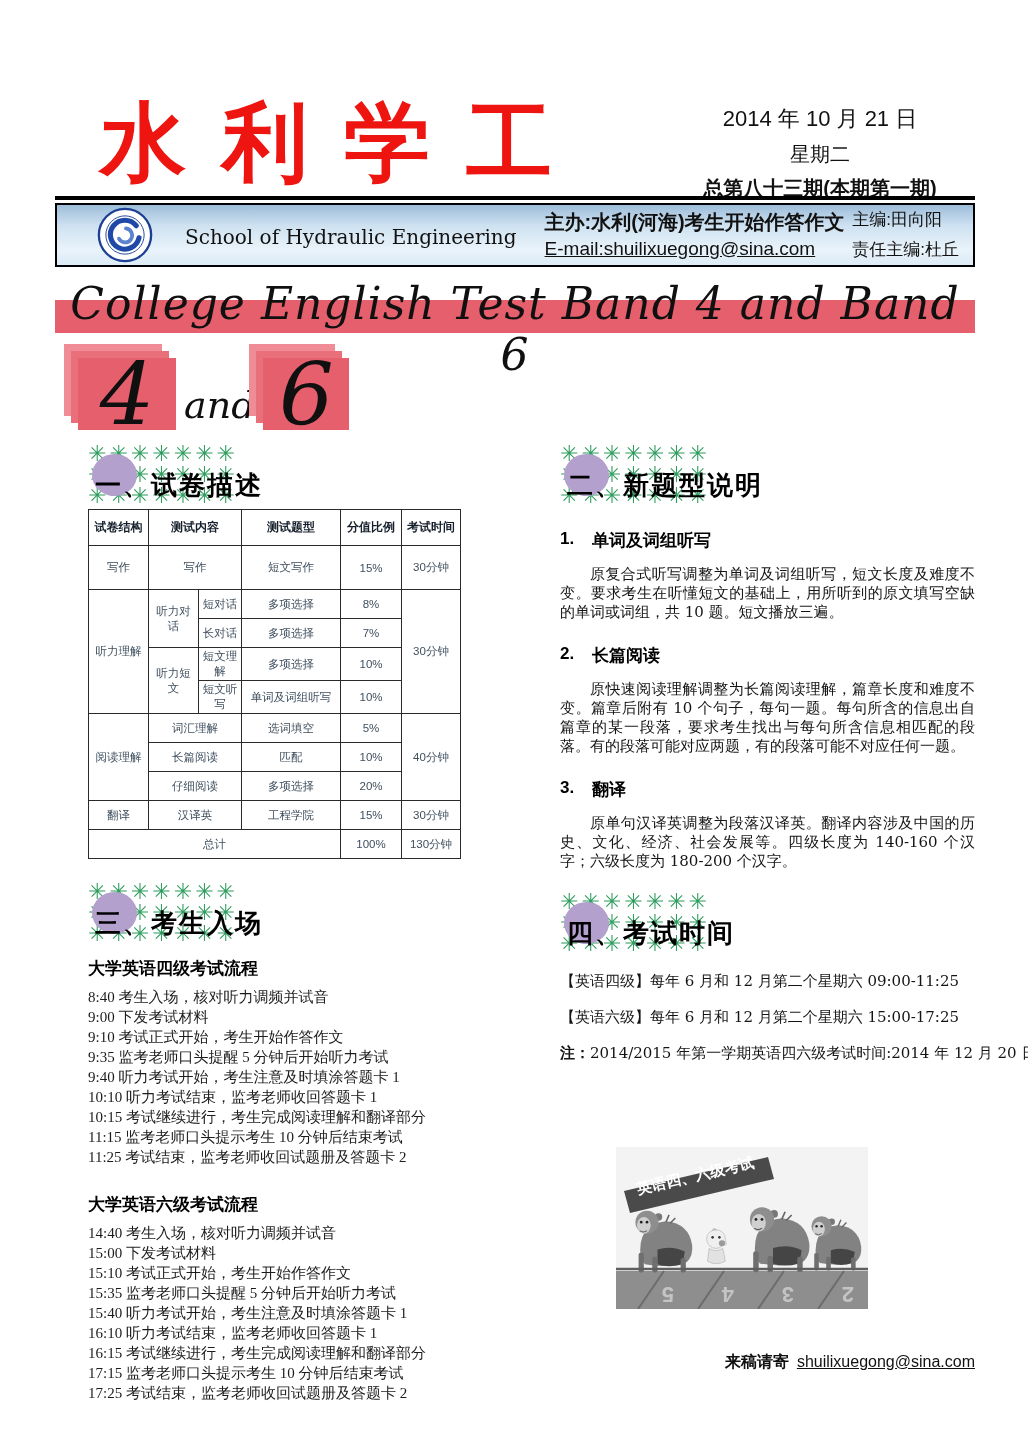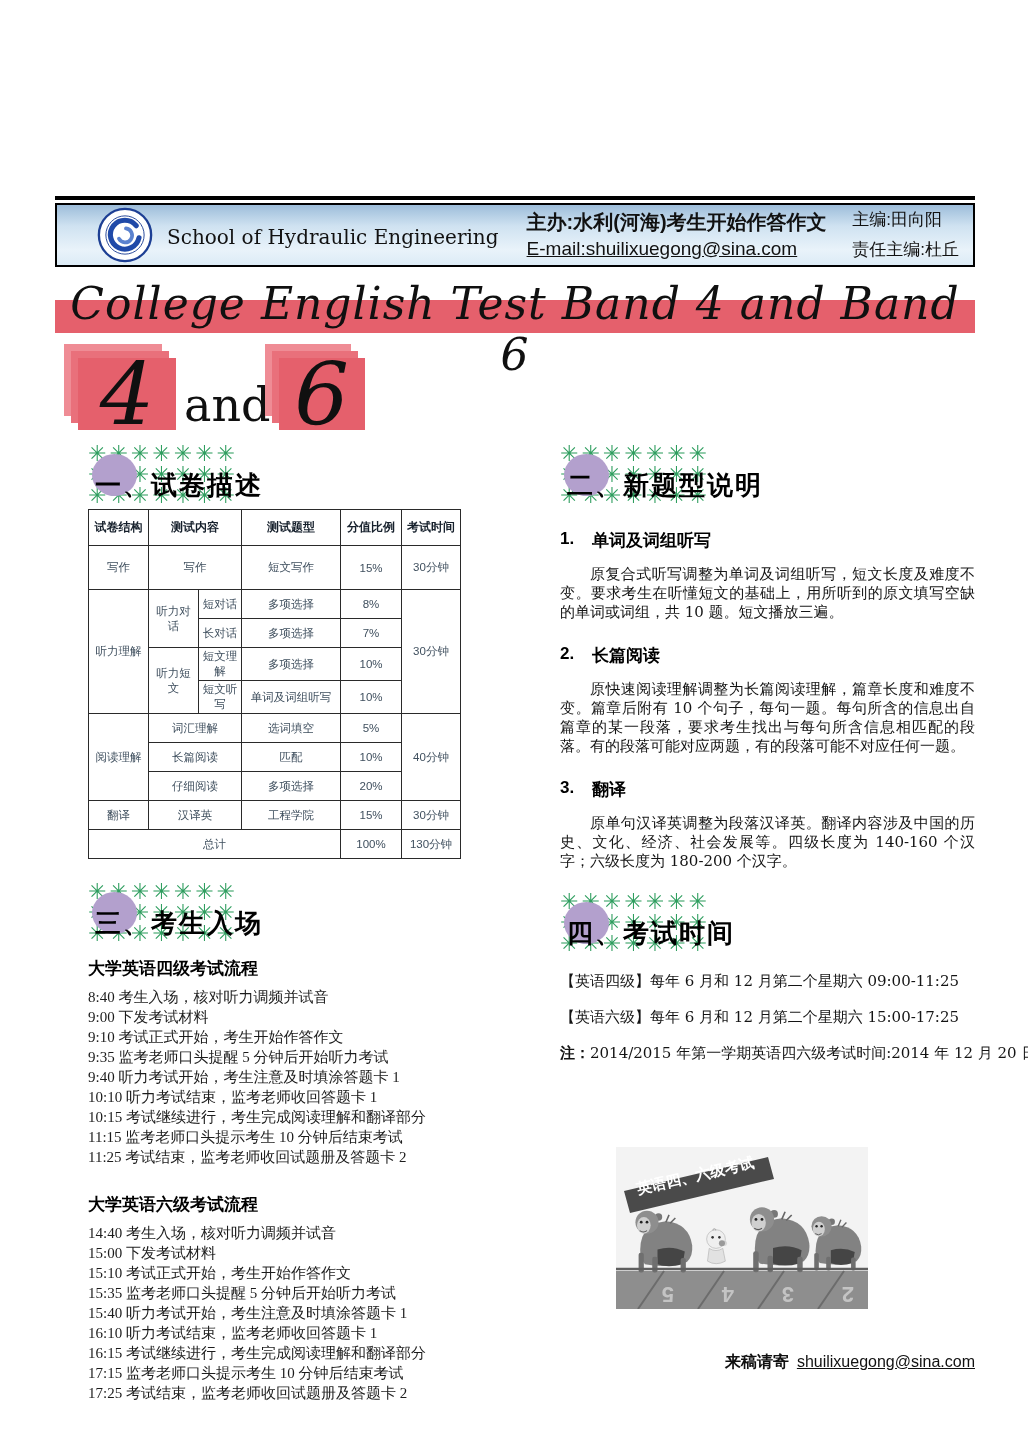--- a/index.html
+++ b/index.html
@@ -16,36 +16,36 @@
   .m-issue { font-size:20px; font-weight:bold; margin-top:7px; }
 
   
   .org-wrap { position:absolute; left:55px; top:196px; width:920px; }
   .org-rule { height:4px; background:#000; margin-bottom:3px; }
   .org-banner { border:2px solid #000; height:64px; display:flex; align-items:center;
     background:linear-gradient(180deg,#9dbdda 0%, #cfe2f1 35%, #e9f3fa 75%, #dcebf6 100%); }
   .logo { width:56px; height:56px; margin:0 14px 0 40px; flex:0 0 auto; }
   .org-names { line-height:1.1; }
   .org-cn { font-size:24px; letter-spacing:0.38em; white-space:nowrap; font-family:"DejaVu Serif", serif; }
-  .org-en { font-size:20px; font-family:"DejaVu Serif", serif; margin-top:3px; }
+  .org-en { font-size:20px; font-family:"DejaVu Serif", serif; margin-top:3px;margin-left:18px; }
   .org-mid { margin-left:28px; line-height:1.2; }
   .org-sponsor { font-size:20px; font-weight:bold; }
   .org-email { font-size:19px; margin-top:4px; text-decoration:underline; }
   .org-right { margin-left:auto; margin-right:14px; font-size:17px; line-height:1.75; white-space:nowrap; }
 
   
   .pink-band { position:absolute; left:55px; top:300px; width:920px; height:33px; background:#e5606c; }
   .script-title { position:absolute; left:55px; top:278px; width:920px; text-align:center;
     font-family:"DejaVu Serif", serif; font-style:italic; font-size:44px; color:#101010; letter-spacing:1px; }
 
   .band46 { position:absolute; left:78px; top:358px; display:flex; align-items:flex-end; }
   .sq { width:98px; height:72px; background:#e5606c; box-shadow:-7px -7px 0 0 #e9707b, -14px -14px 0 0 #ef8c95;
     display:flex; align-items:center; justify-content:center; }
   .sq .big-num { font-family:"DejaVu Serif", serif; font-style:italic; font-size:86px; line-height:72px; color:#101010; }
-  .and-word { font-family:"DejaVu Serif", serif; font-size:46px; line-height:50px; margin:0 8px; color:#101010; }
+  .and-word { font-family:"DejaVu Serif", serif; font-style:italic; font-size:38px; line-height:50px; margin:0 8px; color:#101010; }
 
   
   .sec-header { position:relative; width:270px; height:64px; }
   .deco { position:absolute; left:0; top:0; color:#2f9e5f; font-size:22px; line-height:21px; letter-spacing:3px; white-space:nowrap; }
   .deco div { height:21px; }
   .purple-dot { position:absolute; left:4px; top:11px; width:45px; height:42px; border-radius:50%; background:#b3a0cd; }
   .sec-title { position:absolute; left:7px; top:25px; font-size:26px; font-weight:bold; letter-spacing:2px; color:#000; white-space:nowrap; }
 
   
   .col-left  { position:absolute; left:88px;  top:443px; width:428px; }
@@ -85,20 +85,28 @@
   
   .footer { position:absolute; left:55px; top:1352px; width:920px; text-align:right; font-size:16px; }
   .footer-label { font-weight:bold; }
   .footer-email { text-decoration:underline; margin-left:8px; }
 </style>
 </head>
 <body>
 
 <div class="page">
 
+  <div class="masthead">
+    <div class="paper-title">水利学工</div>
+    <div class="masthead-meta">
+      <div class="m-date">2014 年 10 月 21 日</div>
+      <div class="m-weekday">星期二</div>
+      <div class="m-issue">总第八十三期(本期第一期)</div>
+    </div>
+  </div>
 
   <div class="org-wrap">
     <div class="org-rule"></div>
     <div class="org-banner">
       <svg class="logo" viewBox="0 0 60 60">
         <circle cx="30" cy="30" r="28" fill="#ffffff" stroke="#1d3f94" stroke-width="2.5"></circle>
         <circle cx="30" cy="30" r="20.5" fill="none" stroke="#1d3f94" stroke-width="1"></circle>
         <path d="M42 20 A 15.5 15.5 0 1 0 45 33" fill="none" stroke="#1f49a8" stroke-width="5.5" stroke-linecap="round"></path>
         <path d="M31 23 A 7.5 7.5 0 1 1 23.5 34" fill="none" stroke="#5b82cf" stroke-width="4" stroke-linecap="round"></path>
       </svg>

